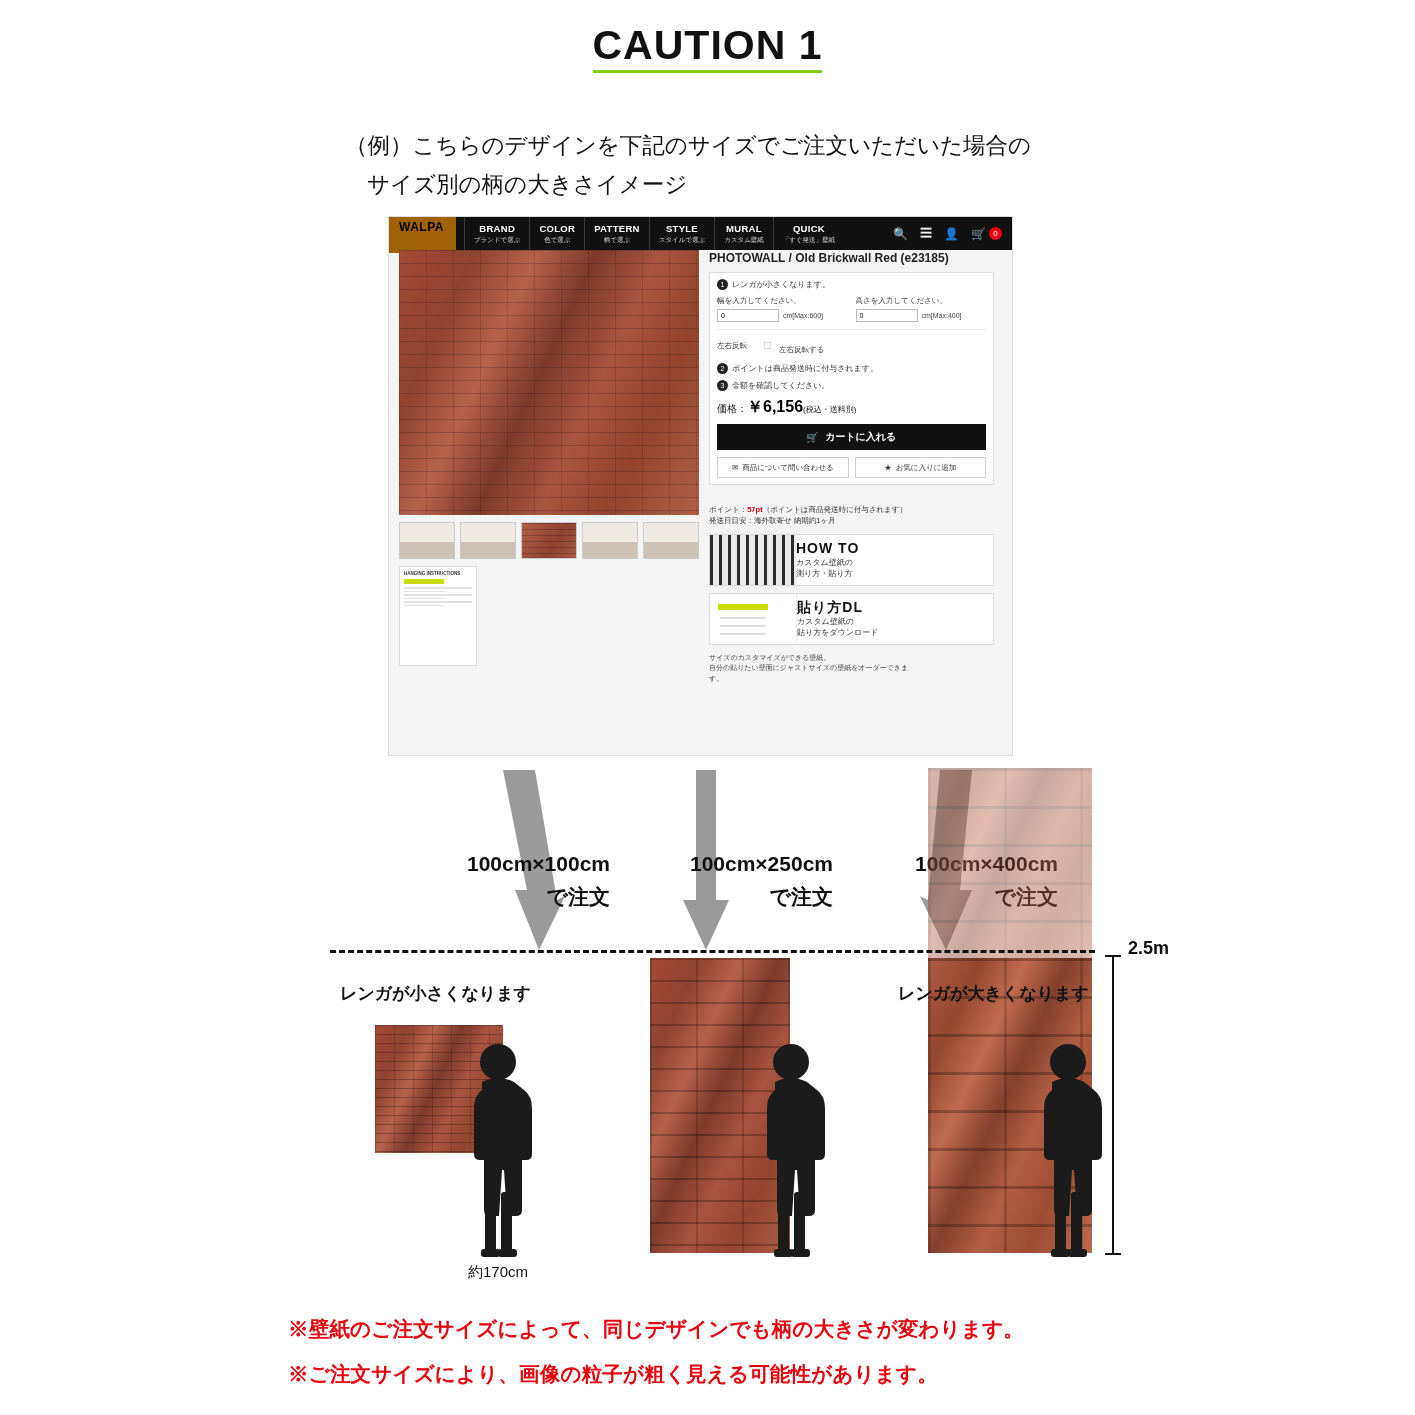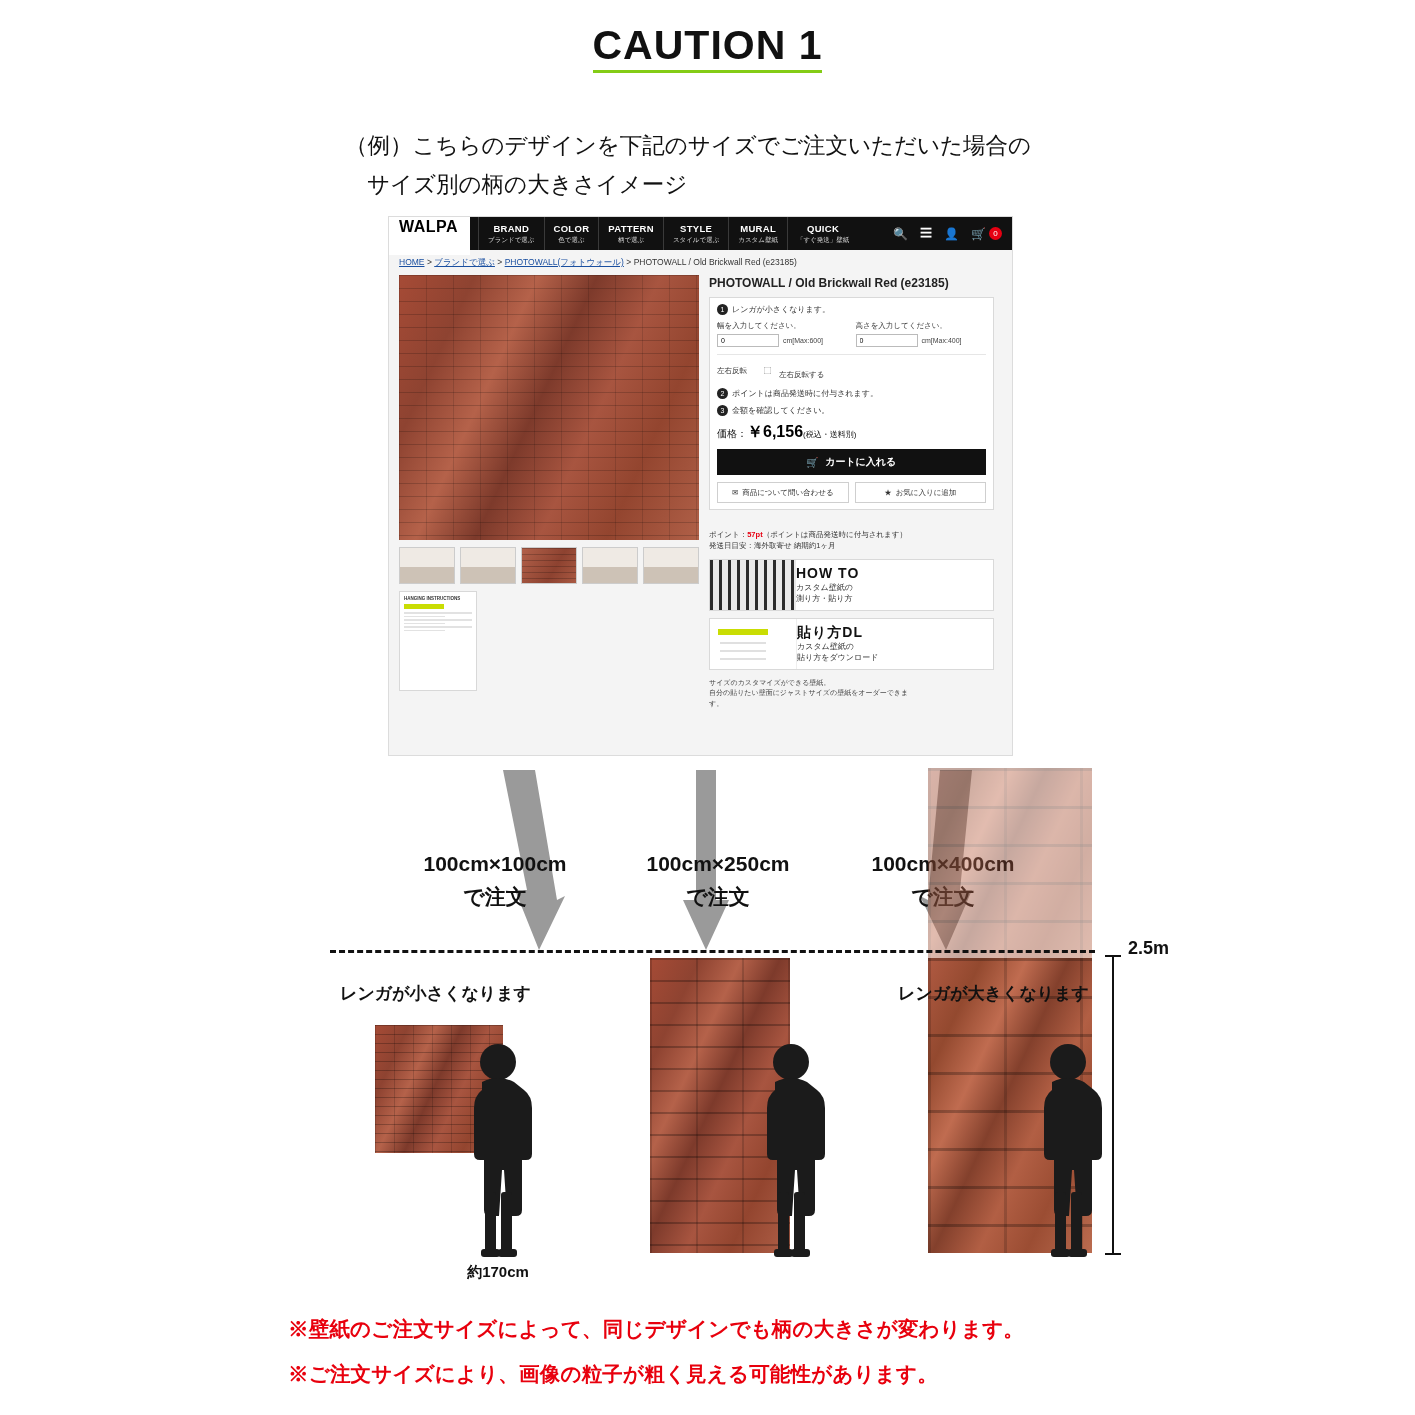--- a/index.html
+++ b/index.html
@@ -57,24 +57,24 @@
   }
   .site-header {
     position: relative;
     height: 33px;
     background: #111;
     color: #fff;
     display: flex;
     align-items: center;
   }
   .brand-logo {
-    background: #ffffff;
+    background: #a16207;
     color: #000;
     font-weight: bold;
-    font-size: 16px;
+    font-size: 12px;
     letter-spacing: .5px;
     padding: 6px 12px 20px 10px;
     margin-right: 8px;
     line-height: 1;
   }
   .nav {
     display: flex;
     align-items: center;
     height: 100%;
   }
@@ -246,21 +246,21 @@
   .banner-txt { flex:1; text-align:left; line-height:1.35;}
   .banner-txt .bt1 { font-size: 14px; font-weight: bold; letter-spacing:1px;}
   .banner-txt .bt2 { font-size: 8px; color:#333;}
   .footnote {
     font-size: 7px; color:#444; margin-top: 8px; line-height:1.5;
   }
   .arrow-svg { position: absolute; }
 
   .size-label {
     position: absolute;
-    text-align: center;
+    text-align: right;
     font-size: 21px;
     font-weight: bold;
     line-height: 1.55;
     color: #111;
   }
 
   .dash-line {
     position: absolute;
     left: 330px;
     top: 950px;
@@ -304,21 +304,21 @@
     background:
       repeating-linear-gradient(180deg, rgba(0,0,0,.25) 0 3px, rgba(0,0,0,0) 3px 38px),
       repeating-linear-gradient(90deg, rgba(0,0,0,.16) 0 3px, rgba(0,0,0,0) 3px 76px),
       linear-gradient(115deg,#b05a42 0%,#93492f 18%,#c06c50 33%,#83402c 47%,#b25f44 62%,#9b4d33 78%,#bb6c50 100%);
   }
   .brick.faded { opacity: .45; }
 
   .person-svg { position: absolute; }
   .person-label {
     position: absolute;
-    font-size: 15px; font-weight: bold; text-align:center;
+    font-size: 15px; font-weight: normal; text-align:center;
   }
   .caption {
     position: absolute;
     font-size: 17px; font-weight: bold;
   }
   .red-note {
     position: absolute;
     color: #e8000d;
     font-weight: bold;
     font-size: 20.5px;
@@ -371,29 +371,20 @@
       <span>🔍</span>
       <span>☰</span>
       <span>👤</span>
       <span class="cart-wrap">
         <span>🛒</span>
         <span class="cart-badge">0</span>
       </span>
     </div>
   </div>
 
-  <div class="breadcrumb">
-    <a href="#">HOME</a>
-    <span>&gt;</span>
-    <a href="#">ブランドで選ぶ</a>
-    <span>&gt;</span>
-    <a href="#">PHOTOWALL(フォトウォール)</a>
-    <span>&gt;</span>
-    <span>PHOTOWALL / Old Brickwall Red (e23185)</span>
-  </div>
 
   <div class="site-body">
     <div class="col-left">
       <div class="hero-img"></div>
       <div class="thumbs">
         <div class="thumb room"></div>
         <div class="thumb room"></div>
         <div class="thumb"></div>
         <div class="thumb room"></div>
         <div class="thumb room"></div>

